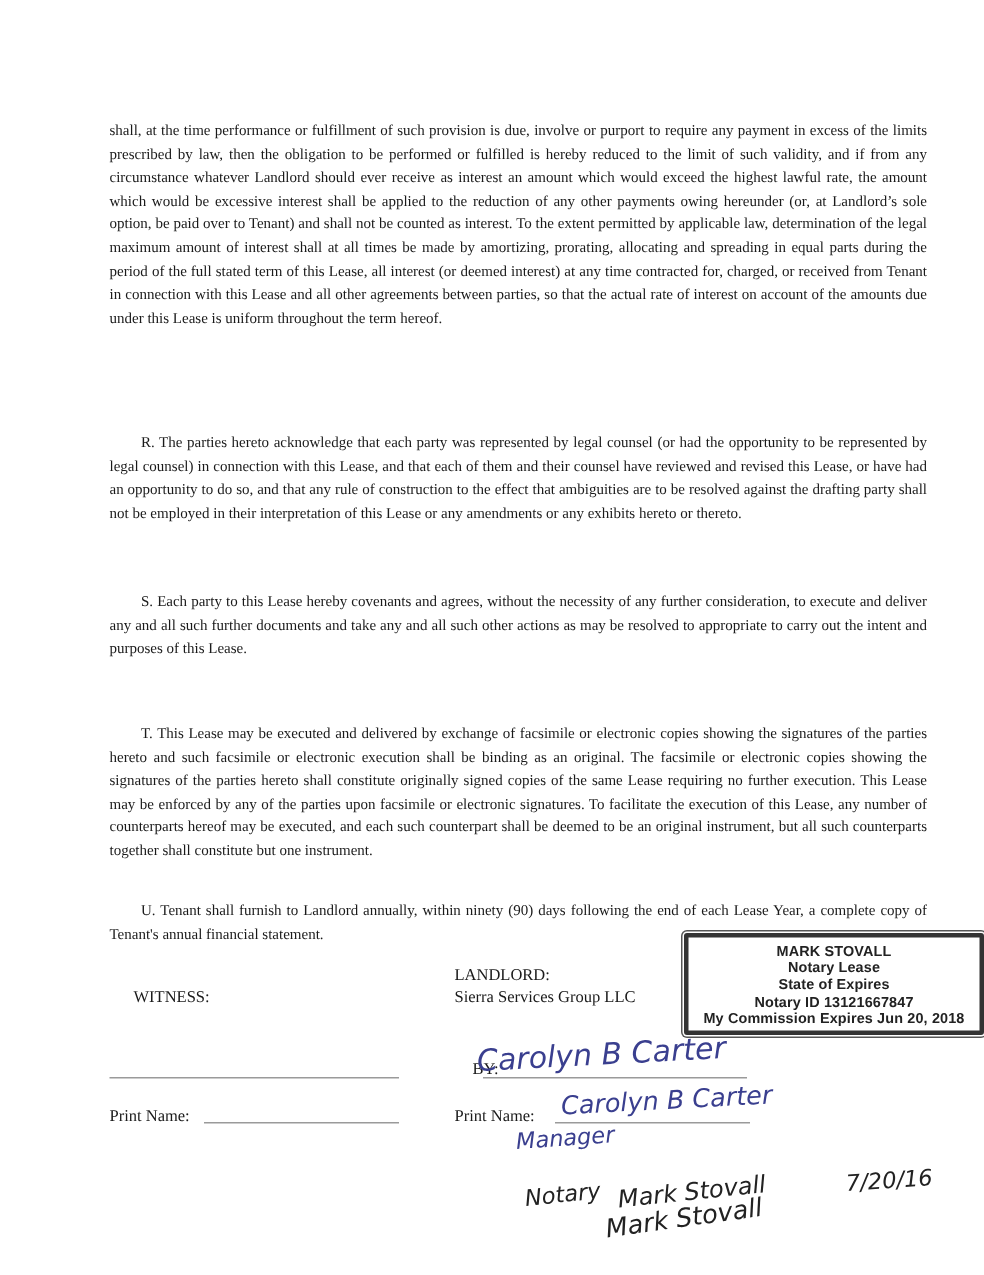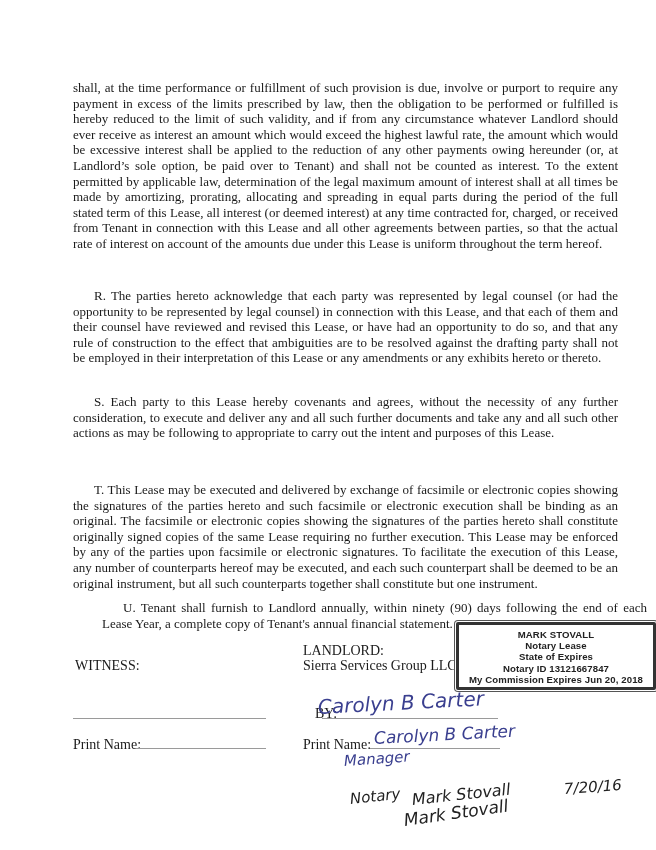--- a/index.html
+++ b/index.html
@@ -1,28 +1,28 @@
 <!DOCTYPE html>
 <html><head>
 <meta charset="utf-8">
 <style>
   html, body { margin:0; padding:0; background:#ffffff; }
   body { width:656px; height:850px; position:relative; overflow:hidden;
          font-family:"Liberation Serif", "DejaVu Serif", serif; color:#1a1a1a; }
   .page { position:absolute; left:0; top:0; width:656px; height:850px; background:#fff; }
-  .body-text { position:absolute; left:73px; width:545px; font-size:13px; line-height:15.6px;
+  .body-text { position:absolute; left:73px; width:545px; font-size:10px; line-height:15.6px;
                text-align:justify; }
   .para { margin:0; text-indent:0; }
   .para.indent { text-indent:21px; }
   .p0 { top:80px; }
   .pR { top:288px; }
   .pS { top:394px; }
   .pT { top:482px; }
-  .pU { top:600px;margin-left:29px; }
-  .sig-text { position:absolute; font-size:14px; line-height:15px; white-space:nowrap; }
+  .pU { top:600px; }
+  .sig-text { position:absolute; font-size:11px; line-height:15px; white-space:nowrap; }
   .line { position:absolute; height:1px; background:#9a9a9a; }
   .hand { position:absolute; font-family:"DejaVu Sans", sans-serif; font-style:italic;
           color:#3a3f8f; white-space:nowrap; transform-origin:left center; }
   .hand-black { color:#222; }
   .stamp { position:absolute; left:456px; top:622px; width:200px; height:68px;
            box-sizing:border-box; border:3px solid #333; border-radius:2px;
            box-shadow: 0 0 0 1px #fff, 0 0 0 2px #555;
            background:#fff; text-align:center;
            font-family:"Liberation Sans", "DejaVu Sans", sans-serif; font-weight:bold;
            font-size:9.6px; line-height:11.2px; padding-top:4px; color:#222; letter-spacing:0.1px; }
@@ -35,33 +35,33 @@
 
   <div class="body-text p0">
     <p class="para">shall, at the time performance or fulfillment of such provision is due, involve or purport to require any payment in excess of the limits prescribed by law, then the obligation to be performed or fulfilled is hereby reduced to the limit of such validity, and if from any circumstance whatever Landlord should ever receive as interest an amount which would exceed the highest lawful rate, the amount which would be excessive interest shall be applied to the reduction of any other payments owing hereunder (or, at Landlord’s sole option, be paid over to Tenant) and shall not be counted as interest. To the extent permitted by applicable law, determination of the legal maximum amount of interest shall at all times be made by amortizing, prorating, allocating and spreading in equal parts during the period of the full stated term of this Lease, all interest (or deemed interest) at any time contracted for, charged, or received from Tenant in connection with this Lease and all other agreements between parties, so that the actual rate of interest on account of the amounts due under this Lease is uniform throughout the term hereof.</p>
   </div>
 
   <div class="body-text pR">
     <p class="para indent">R.  The parties hereto acknowledge that each party was represented by legal counsel (or had the opportunity to be represented by legal counsel) in connection with this Lease, and that each of them and their counsel have reviewed and revised this Lease, or have had an opportunity to do so, and that any rule of construction to the effect that ambiguities are to be resolved against the drafting party shall not be employed in their interpretation of this Lease or any amendments or any exhibits hereto or thereto.</p>
   </div>
 
   <div class="body-text pS">
-    <p class="para indent">S.  Each party to this Lease hereby covenants and agrees, without the necessity of any further consideration, to execute and deliver any and all such further documents and take any and all such other actions as may be following to appropriate to carry out the intent and purposes of this Lease.</p>
+    <p class="para indent">S.  Each party to this Lease hereby covenants and agrees, without the necessity of any further consideration, to execute and deliver any and all such further documents and take any and all such other actions as may be resolved to appropriate to carry out the intent and purposes of this Lease.</p>
   </div>
 
   <div class="body-text pT">
     <p class="para indent">T.  This Lease may be executed and delivered by exchange of facsimile or electronic copies showing the signatures of the parties hereto and such facsimile or electronic execution shall be binding as an original. The facsimile or electronic copies showing the signatures of the parties hereto shall constitute originally signed copies of the same Lease requiring no further execution. This Lease may be enforced by any of the parties upon facsimile or electronic signatures. To facilitate the execution of this Lease, any number of counterparts hereof may be executed, and each such counterpart shall be deemed to be an original instrument, but all such counterparts together shall constitute but one instrument.</p>
   </div>
 
   <div class="body-text pU">
     <p class="para indent">U.  Tenant shall furnish to Landlord annually, within ninety (90) days following the end of each Lease Year, a complete copy of Tenant's annual financial statement.</p>
   </div>
 
   <div class="sig-text" style="left:303px; top:643px;">LANDLORD:</div>
-  <div class="sig-text" style="left:75px; top:658px;">WITNESS:</div>
+  <div class="sig-text" style="left:89px; top:658px;">WITNESS:</div>
   <div class="sig-text" style="left:303px; top:658px;text-align:center;">Sierra Services Group LLC</div>
 
   <div class="line" style="left:73px; top:718px; width:193px;"></div>
   <div class="sig-text" style="left:315px; top:706px;text-align:right;">BY:</div>
   <div class="line" style="left:322px; top:718px; width:176px;"></div>
 
   <div class="sig-text" style="left:73px; top:737px;">Print Name:</div>
   <div class="line" style="left:136px; top:748px; width:130px;"></div>
   <div class="sig-text" style="left:303px; top:737px;">Print Name:</div>
   <div class="line" style="left:370px; top:748px; width:130px;"></div>

